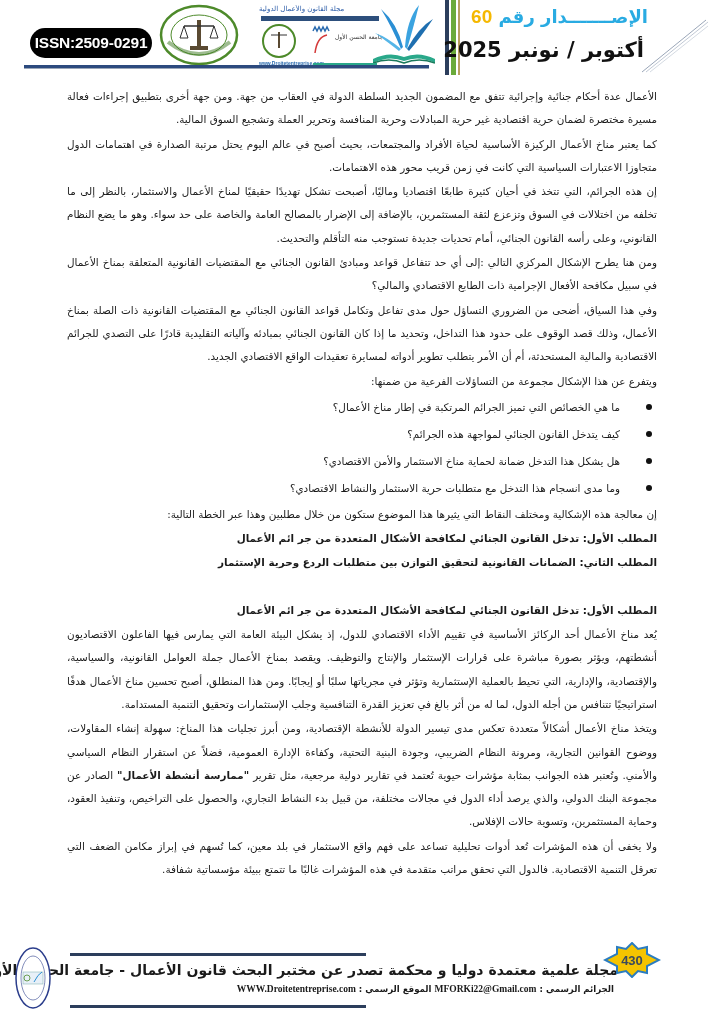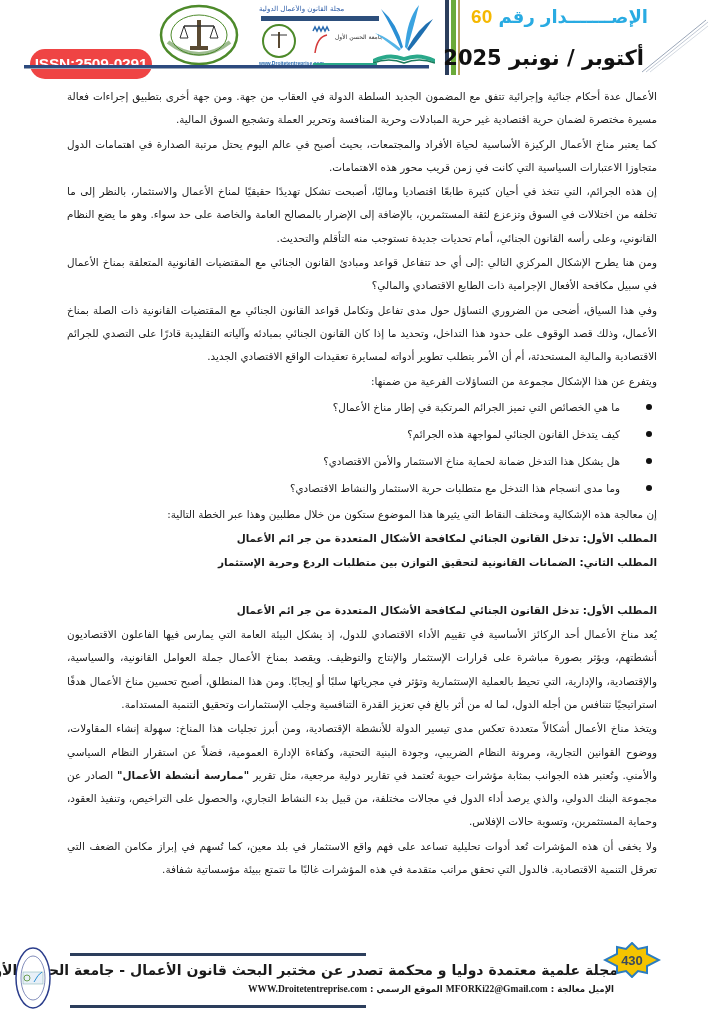--- a/index.html
+++ b/index.html
@@ -3,23 +3,23 @@
   <meta charset="utf-8">
   <style>
     * { margin: 0; padding: 0; box-sizing: border-box; }
     html, body { width: 724px; height: 1024px; background: #ffffff; overflow: hidden; }
     body { position: relative; font-family: "DejaVu Sans", sans-serif; color: #1a1a1a; }
 
     
     .header { position: absolute; top: 0; left: 0; width: 724px; height: 75px; }
     .issn-badge {
       position: absolute; left: 30px; top: 28px; width: 122px; height: 30px;
-      background: #ef4444; border-radius: 15px; color: #fff;
+      background: #000000; border-radius: 15px; color: #fff;
       font-family: "Liberation Sans", sans-serif; font-size: 15.5px; font-weight: bold;
-      display: flex; align-items: center; justify-content: center; letter-spacing: -0.2px; margin-top: 21px;
+      display: flex; align-items: center; justify-content: center; letter-spacing: -0.2px;
     }
     .lab-seal {
       position: absolute; left: 158px; top: 4px; width: 82px; height: 62px;
     }
     .journal-logo {
       position: absolute; left: 253px; top: 3px; width: 180px; height: 66px;
     }
     .journal-logo .jl-title {
       position: absolute; left: 6px; top: 2px; width: 120px; font-size: 7px; color: #2b5ca8;
       font-weight: normal; direction: rtl; text-align: left; white-space: nowrap; overflow: hidden;
@@ -39,21 +39,21 @@
     .vbar-1 { position: absolute; left: 445px; top: 0; width: 4px; height: 75px; background: #2c3e5c; }
     .vbar-2 { position: absolute; left: 451px; top: 0; width: 5px; height: 75px; background: #6aaa3a; }
     .vbar-3 { position: absolute; left: 458px; top: 0; width: 2px; height: 75px; background: #b8a060; }
     .issue-line {
       position: absolute; right: 76px; top: 6px; direction: rtl; font-weight: bold;
       font-family: "DejaVu Sans", sans-serif; font-size: 18px; color: #29abe2; white-space: nowrap;
     }
     .issue-line .num { color: #f5b800; font-family: "Liberation Sans", sans-serif; font-size: 19px; text-align: right; }
     .date-line {
       position: absolute; right: 80px; top: 38px; direction: rtl; font-weight: bold;
-      font-family: "DejaVu Sans", sans-serif; font-size: 21px; color: #111; white-space: nowrap; margin-top: 8px;
+      font-family: "DejaVu Sans", sans-serif; font-size: 21px; color: #111; white-space: nowrap;
     }
     .diag-lines { position: absolute; left: 640px; top: 18px; width: 70px; height: 56px; }
 
     
     .content {
       position: absolute; left: 66px; top: 84px; width: 592px; direction: rtl; text-align: justify;
       font-family: "DejaVu Sans", sans-serif; font-size: 10.4px; line-height: 23.3px; color: #1a1a1a;
     }
     .content p { margin: 1px; }
     .bullets { list-style: none; padding: 0; margin: 0; }
@@ -165,21 +165,21 @@
 
   <p class="plan-title">المطلب الأول: تدخل القانون الجنائي لمكافحة الأشكال المتعددة من جر ائم الأعمال</p>
   <p>يُعد مناخ الأعمال أحد الركائز الأساسية في تقييم الأداء الاقتصادي للدول، إذ يشكل البيئة العامة التي يمارس فيها الفاعلون الاقتصاديون أنشطتهم، ويؤثر بصورة مباشرة على قرارات الإستثمار والإنتاج والتوظيف. ويقصد بمناخ الأعمال جملة العوامل القانونية، والسياسية، والإقتصادية، والإدارية، التي تحيط بالعملية الإستثمارية وتؤثر في مجرياتها سلبًا أو إيجابًا. ومن هذا المنطلق، أصبح تحسين مناخ الأعمال هدفًا استراتيجيًا تتنافس من أجله الدول، لما له من أثر بالغ في تعزيز القدرة التنافسية وجلب الإستثمارات وتحقيق التنمية المستدامة.</p>
   <p><span>ويتخذ مناخ الأعمال أشكالاً متعددة تعكس مدى تيسير الدولة للأنشطة الإقتصادية، ومن أبرز تجليات هذا المناخ: سهولة إنشاء المقاولات، ووضوح القوانين التجارية، ومرونة النظام الضريبي، وجودة البنية التحتية، وكفاءة الإدارة العمومية، فضلاً عن استقرار النظام السياسي والأمني. وتُعتبر هذه الجوانب بمثابة مؤشرات حيوية تُعتمد في تقارير دولية مرجعية، مثل تقرير </span><span class="bold-inline">"ممارسة أنشطة الأعمال"</span><span> الصادر عن مجموعة البنك الدولي، والذي يرصد أداء الدول في مجالات مختلفة، من قبيل بدء النشاط التجاري، والحصول على التراخيص، وتنفيذ العقود، وحماية المستثمرين، وتسوية حالات الإفلاس.</span></p>
   <p>ولا يخفى أن هذه المؤشرات تُعد أدوات تحليلية تساعد على فهم واقع الاستثمار في بلد معين، كما تُسهم في إبراز مكامن الضعف التي تعرقل التنمية الاقتصادية. فالدول التي تحقق مراتب متقدمة في هذه المؤشرات غالبًا ما تتمتع ببيئة مؤسساتية شفافة.</p>
 </div>
 
 <div class="footer-rule-top"></div>
 <div class="footer-line1">مجلة علمية معتمدة  دوليا و محكمة تصدر عن مختبر البحث قانون الأعمال - جامعة الحسن الأول - سطات - المغرب</div>
 <div class="footer-line2">
-  <span>الإميل معالجة :</span>
+  <span>الجرائم الرسمي :</span>
   <span class="latin">MFORKi22@Gmail.com</span>
   <span>الموقع الرسمي :</span>
   <span class="latin">WWW.Droitetentreprise.com</span>
 </div>
 <div class="footer-rule-bot"></div>
 
 <svg class="page-star" viewBox="0 0 58 36">
   <polygon points="29,1 35,7 44,5 44,12 56,18 44,24 44,31 35,29 29,35 23,29 14,31 14,24 2,18 14,12 14,5 23,7" fill="#f5c400" stroke="#2a7cc0" stroke-width="2"></polygon>
   <text x="29" y="23" text-anchor="middle" font-family="Liberation Sans, sans-serif" font-weight="bold" font-size="13" fill="#3a4a5c">430</text>
 </svg>

